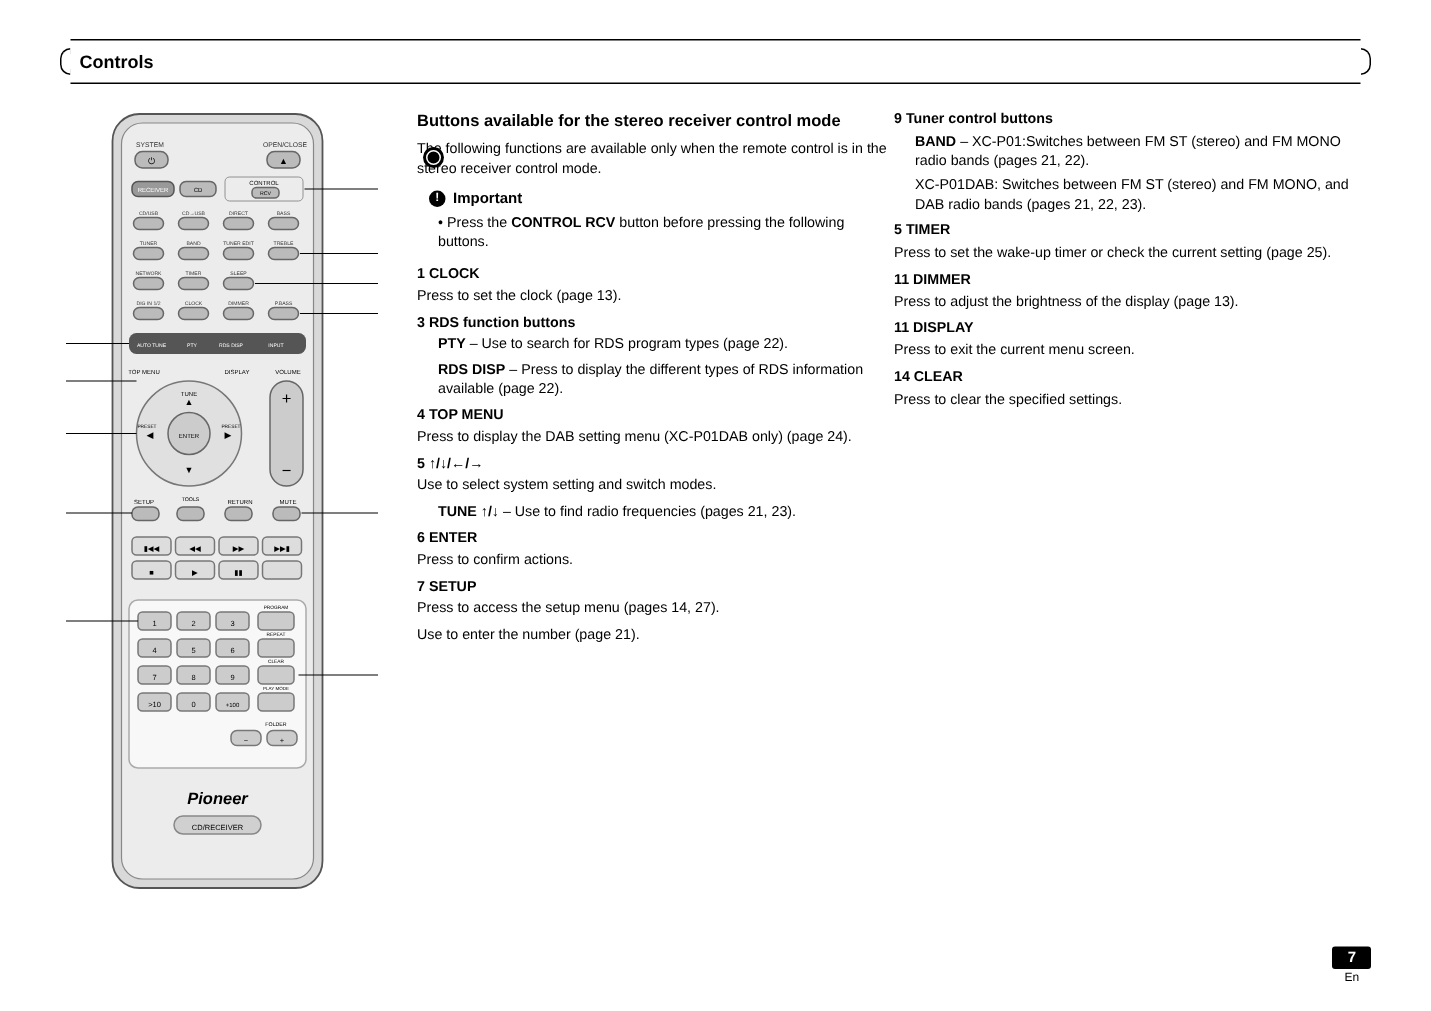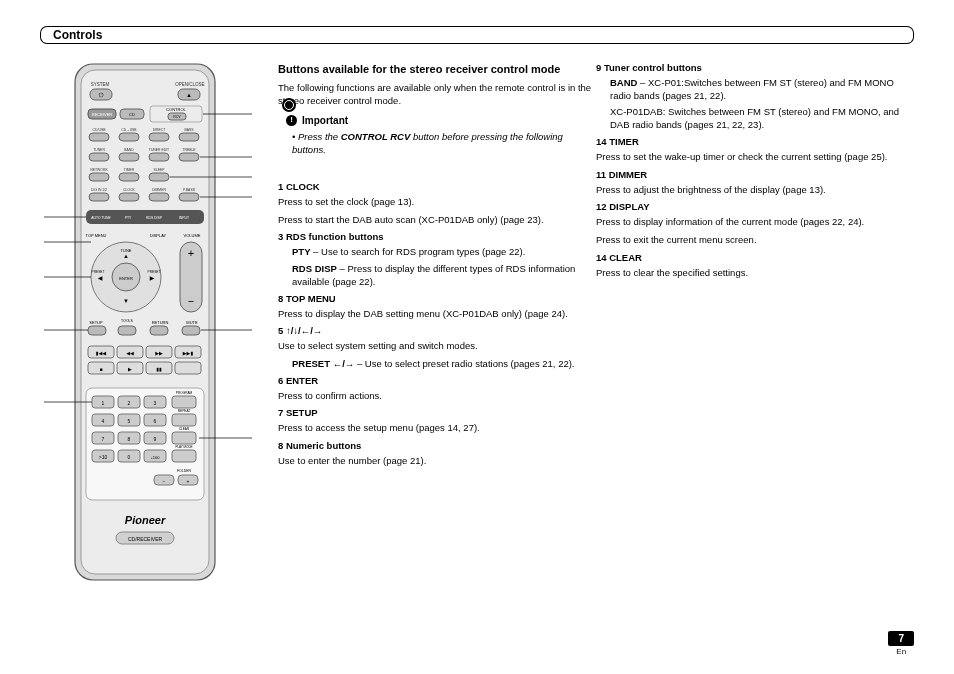--- a/index.html
+++ b/index.html
@@ -1,32 +1,32 @@
 <!DOCTYPE html>
 <html><head>
 <meta charset="utf-8">
 <style>
   * { margin:0; padding:0; box-sizing:border-box; }
   body { width:954px; height:674px; background:#fff; font-family:Arial,Helvetica,sans-serif; color:#000; font-size:9.5px; line-height:1.35; position:relative; }
   .page { padding:26px 40px 14px 40px; }
   .hdr-line { display:flex; align-items:center; margin-bottom:18px; }
   .hdr-cap { width:7px; height:18px; border:1px solid #000; border-right:none; border-radius:10px 0 0 10px; }
   .hdr-cap.r { border:1px solid #000; border-left:none; border-radius:0 10px 10px 0; }
-  .hdr-mid { flex:1; border-top:1px solid #000; border-bottom:1px solid #000; height:18px; display:flex; align-items:center; padding-left:6px; }
+  .hdr-mid { flex:1; border-top:1px solid #000; border-bottom:1px solid #000; height:30px; display:flex; align-items:center; padding-left:6px; }
   .hdr-mid b { font-size:12px; font-weight:700; }
   .body { display:flex; gap:18px; }
   .col-remote { width:220px; flex:none; }
   .remote-svg { width:220px; height:520px; }
   .col-text { flex:1; display:flex; }
   .tcol { flex:1; }
   h2.sect { font-size:11px; font-weight:700; margin-bottom:6px; line-height:1.3; }
   .para { margin-bottom:6px; }
   .imp-row { display:flex; align-items:center; gap:5px; margin:6px 0 4px 8px; font-weight:700; font-size:10px; }
   .diamond { width:11px; height:11px; background:#000; border-radius:50%; display:flex; align-items:center; justify-content:center; color:#fff; font-size:8px; font-weight:700; }
-  ul.dot { list-style:none; margin-left:14px; margin-bottom:24px;font-style:italic; }
+  ul.dot { list-style:none; margin-left:14px; margin-bottom:8px; }
   ul.dot li::before { content:"• "; }
   .item { margin-bottom:2px; }
   .item-title { font-weight:700; font-size:9.5px; }
   .item-body { margin-bottom:5px; }
   .sub { margin-left:14px; margin-bottom:4px; }
   .arrow-glyph { font-weight:700; }
   .pgnum { position:absolute; right:40px; bottom:16px; text-align:center; }
   .pgnum .box { background:#000; color:#fff; font-weight:700; font-size:10px; padding:1px 10px; border-radius:2px; display:inline-block; }
   .pgnum .en { font-size:8px; margin-top:1px; }
   .globe { width:14px; height:14px; background:#000; border-radius:50%; position:relative; display:inline-block; }
@@ -230,76 +230,71 @@
         </div>
         <ul class="dot">
           <li><span>Press the </span><b>CONTROL RCV</b><span> button before pressing the following buttons.</span></li>
         </ul>
 
         <div class="item">
             <div class="item-title">1  CLOCK</div>
           </div>
         <div class="item-body">Press to set the clock (page 13).</div>
 
-        <div class="item-body">Press to start the DAB auto scan (XC-P01DAB only) (page 23).</div>
 
         <div class="item">
             <div class="item-title">3  RDS function buttons</div>
           </div>
         <div class="sub"><b>PTY</b><span> – Use to search for RDS program types (page 22).</span></div>
         <div class="sub"><b>RDS DISP</b><span> – Press to display the different types of RDS information available (page 22).</span></div>
 
         <div class="item">
-            <div class="item-title">8  TOP MENU</div>
+            <div class="item-title">4  TOP MENU</div>
           </div>
         <div class="item-body">Press to display the DAB setting menu (XC-P01DAB only) (page 24).</div>
 
         <div class="item">
             <div class="item-title arrow-glyph">5  ↑/↓/←/→</div>
           </div>
         <div class="item-body">Use to select system setting and switch modes.</div>
-        <div class="sub"><b>PRESET ←/→</b><span> – Use to select preset radio stations (pages 21, 22).</span></div>
+        <div class="sub"><b>TUNE ↑/↓</b><span> – Use to find radio frequencies (pages 21, 23).</span></div>
 
         <div class="item">
             <div class="item-title">6  ENTER</div>
           </div>
         <div class="item-body">Press to confirm actions.</div>
 
         <div class="item">
             <div class="item-title">7  SETUP</div>
           </div>
         <div class="item-body">Press to access the setup menu (pages 14, 27).</div>
 
-        <div class="item">
-            <div class="item-title">8  Numeric buttons</div>
-          </div>
         <div class="item-body">Use to enter the number (page 21).</div>
       </div>
 
       <div class="tcol">
         <div class="item">
             <div class="item-title">9  Tuner control buttons</div>
           </div>
         <div class="sub"><b>BAND</b><span> – XC-P01:Switches between FM ST (stereo) and FM MONO radio bands (pages 21, 22).</span></div>
         <div class="sub">XC-P01DAB: Switches between FM ST (stereo) and FM MONO, and DAB radio bands (pages 21, 22, 23).</div>
 
         <div class="item">
-            <div class="item-title">14  TIMER</div>
+            <div class="item-title">5  TIMER</div>
           </div>
         <div class="item-body">Press to set the wake-up timer or check the current setting (page 25).</div>
 
         <div class="item">
             <div class="item-title">11  DIMMER</div>
           </div>
         <div class="item-body">Press to adjust the brightness of the display (page 13).</div>
 
         <div class="item">
-            <div class="item-title">12  DISPLAY</div>
-          </div>
-        <div class="item-body">Press to display information of the current mode (pages 22, 24).</div>
+            <div class="item-title">11  DISPLAY</div>
+          </div>
 
         <div class="item-body">Press to exit the current menu screen.</div>
 
         <div class="item">
             <div class="item-title">14  CLEAR</div>
           </div>
         <div class="item-body">Press to clear the specified settings.</div>
       </div>
     </div>
 

